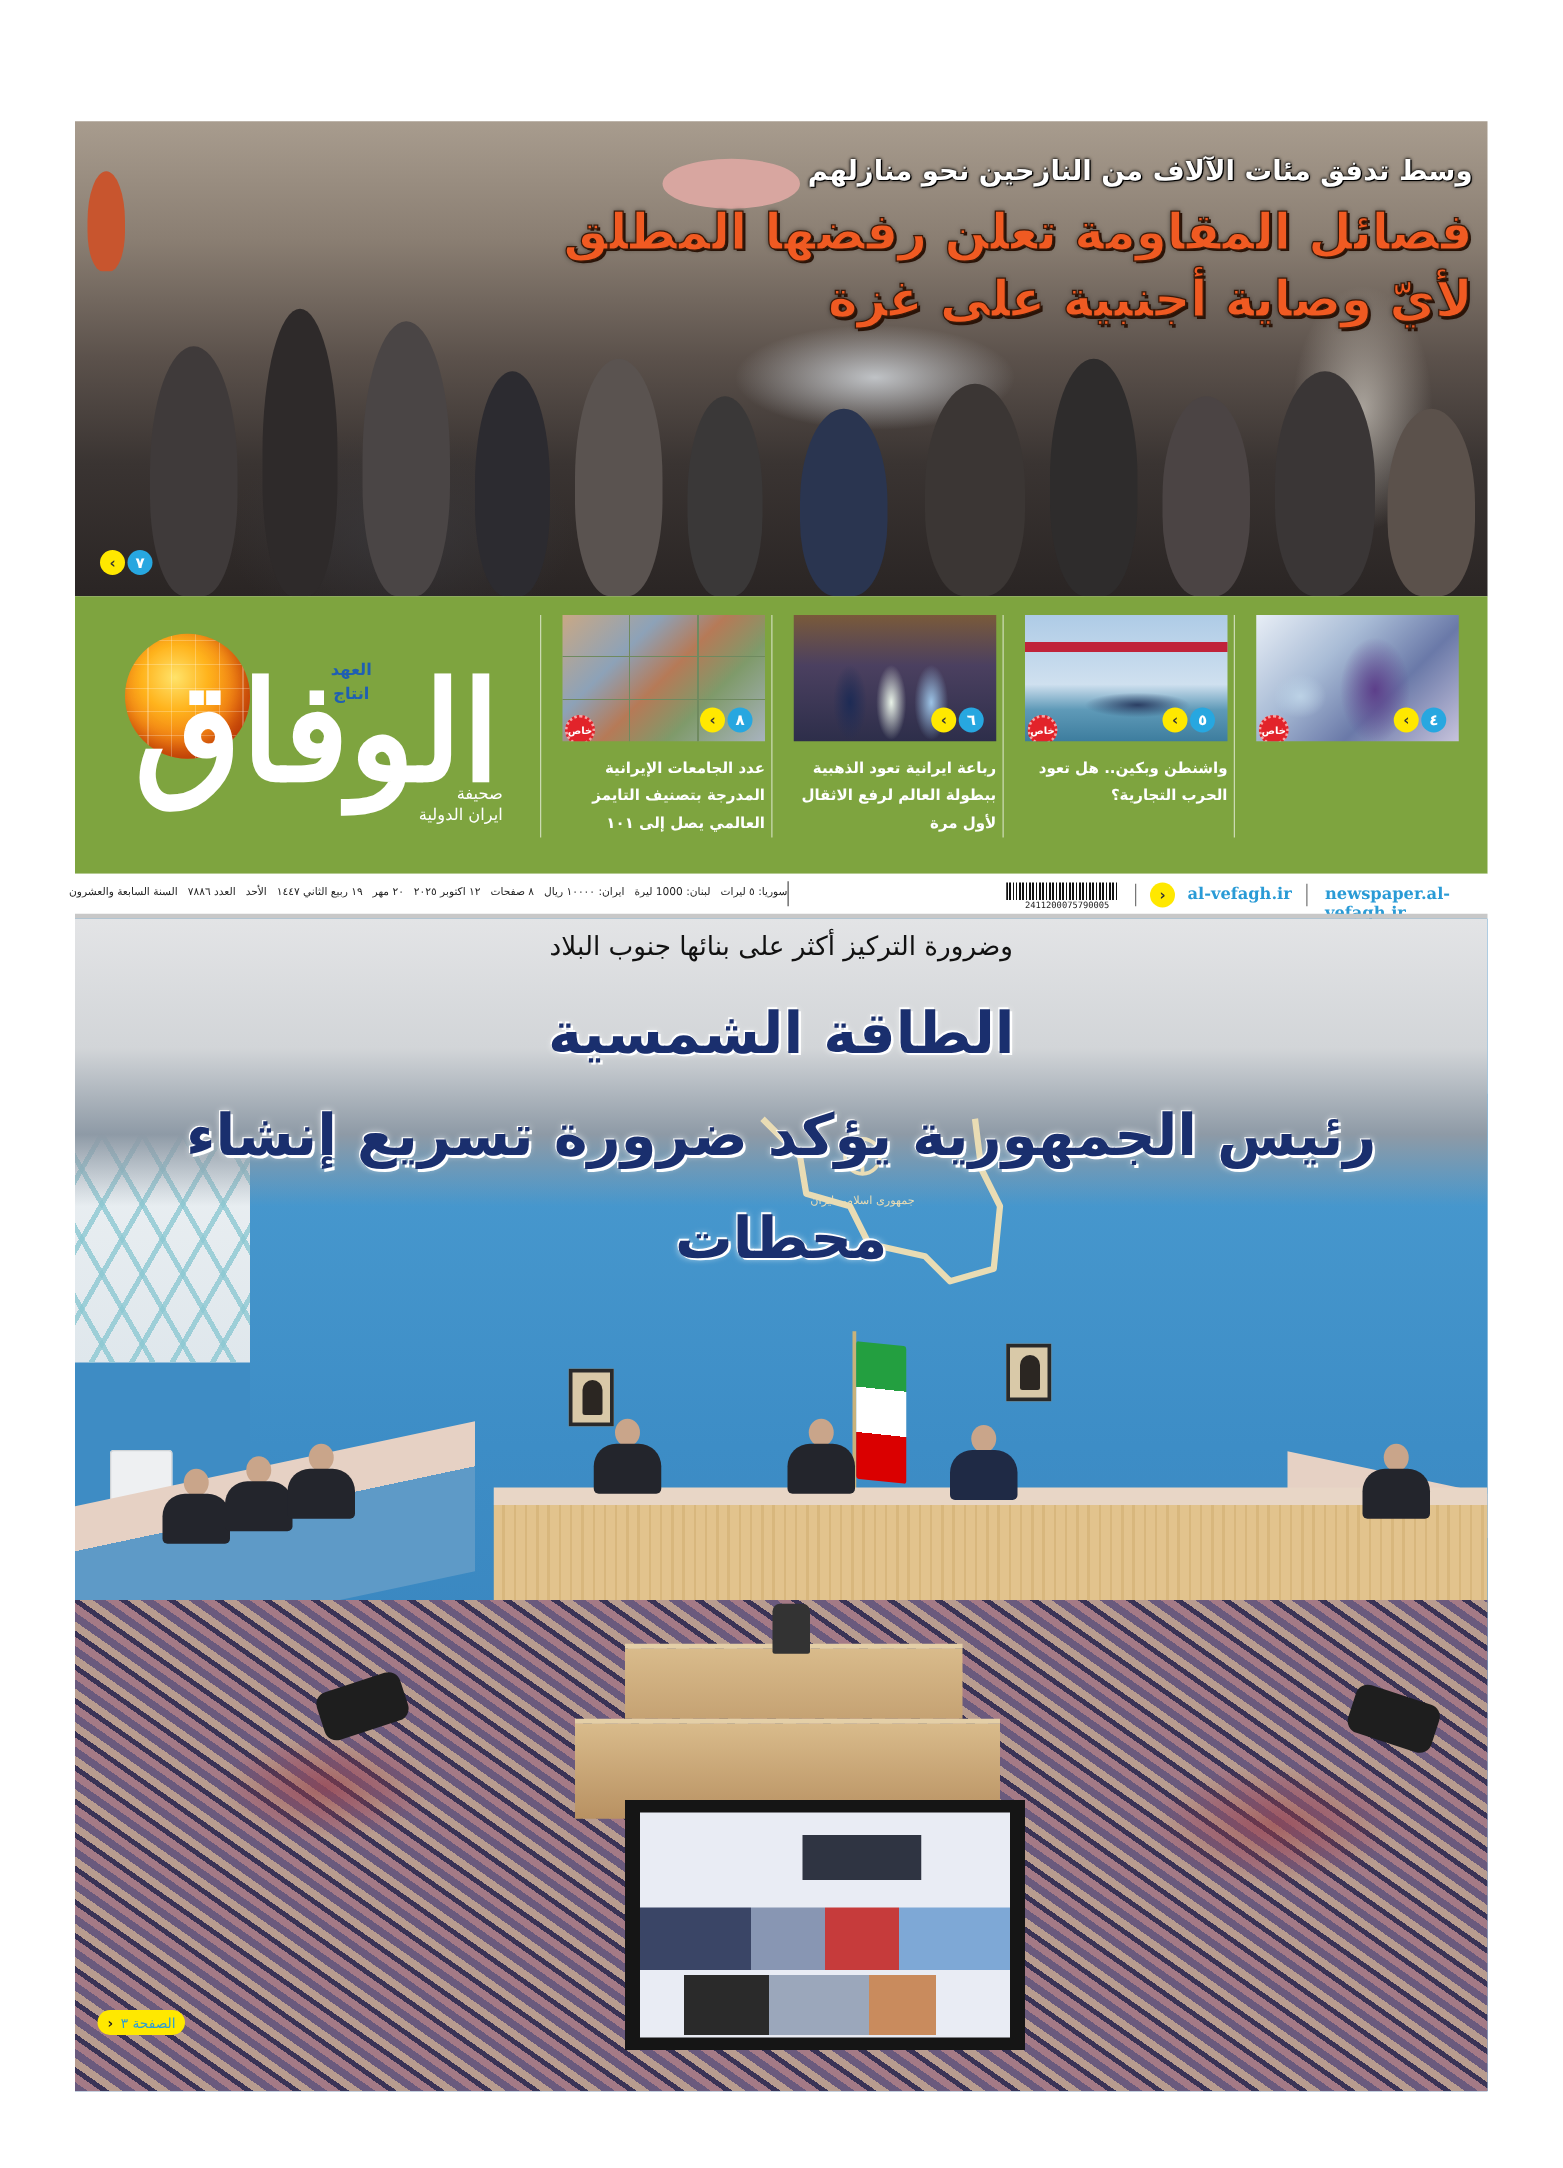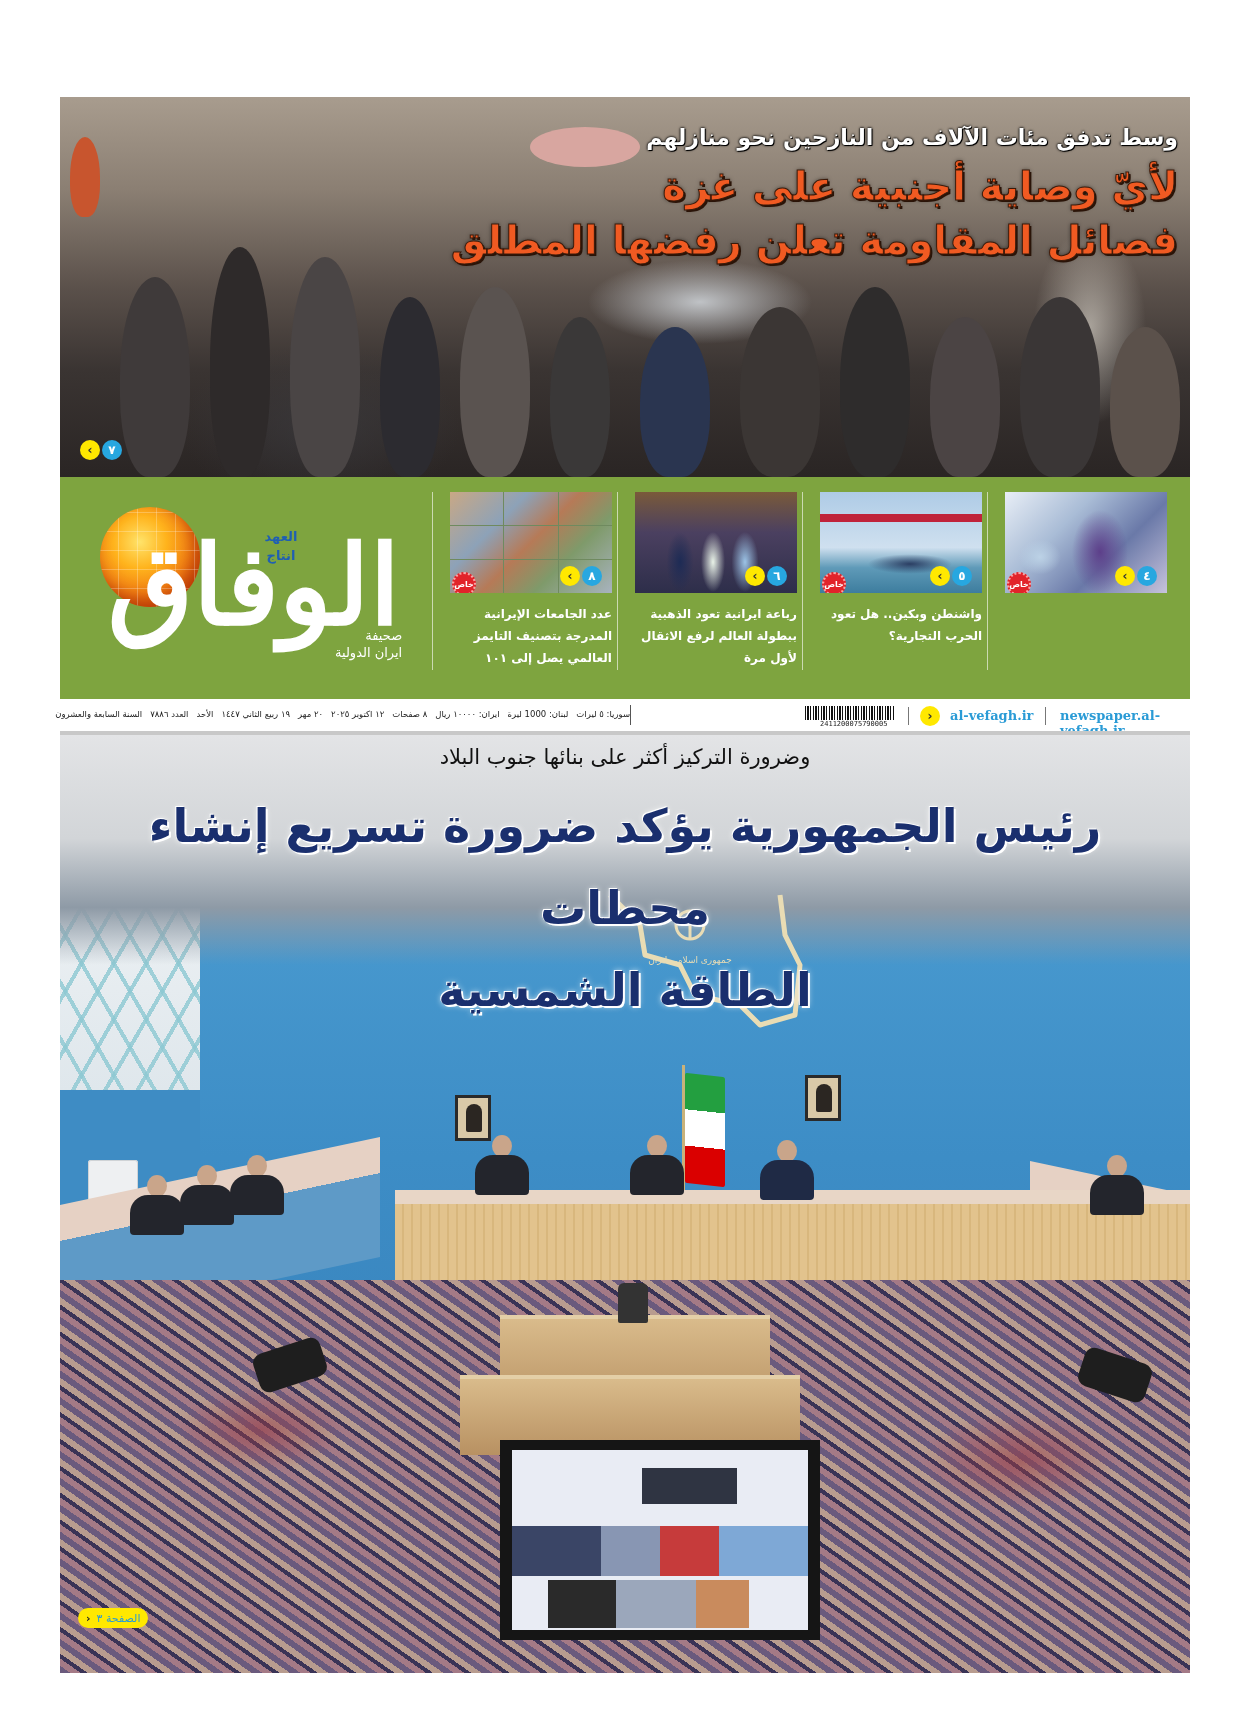--- a/index.html
+++ b/index.html
@@ -268,22 +268,22 @@
     <div class="crowd-dot" style="left:680px;top:210px;width:80px;height:170px;background:#3b3634;"></div>
     <div class="crowd-dot" style="left:780px;top:190px;width:70px;height:190px;background:#2e2c2c;"></div>
     <div class="crowd-dot" style="left:870px;top:220px;width:70px;height:160px;background:#4b4444;"></div>
     <div class="crowd-dot" style="left:960px;top:200px;width:80px;height:180px;background:#3a3636;"></div>
     <div class="crowd-dot" style="left:1050px;top:230px;width:70px;height:150px;background:#5b514b;"></div>
     <div class="crowd-dot" style="left:10px;top:40px;width:30px;height:80px;background:#c8552e;"></div>
     <div class="crowd-dot" style="left:470px;top:30px;width:110px;height:40px;background:#d8a6a0;border-radius:50%;"></div>
   </div>
   <div class="top-kicker">وسط تدفق مئات الآلاف من النازحين نحو منازلهم</div>
   <div class="top-headline">
+    <div>فصائل المقاومة تعلن رفضها المطلق</div>
     <div>لأيّ وصاية أجنبية على غزة</div>
-    <div>فصائل المقاومة تعلن رفضها المطلق</div>
   </div>
   <div class="badge-pair" style="left:20px;top:343px;">
     <span class="arrow">‹</span>
     <span class="num">٧</span>
   </div>
 </section>
 
 <section class="masthead">
   <div class="logo-area">
     <div class="globe">
@@ -437,21 +437,21 @@
   <div class="speaker" style="left:1020px;top:620px;transform:rotate(18deg);"></div>
   <div class="center-table"></div>
   <div class="center-table2"></div>
   <div class="camera"></div>
   <div class="monitor">
       <div class="screen"></div>
     </div>
 
   <div class="main-kicker">وضرورة التركيز أكثر على بنائها جنوب البلاد</div>
   <div class="main-headline">
+    <div>الطاقة الشمسية</div>
     <div>رئيس الجمهورية يؤكد ضرورة تسريع إنشاء محطات</div>
-    <div>الطاقة الشمسية</div>
   </div>
 
   <div class="page-ref">
     <span>الصفحة ٣</span>
     <span class="chev">‹</span>
   </div>
 </section>
 
 </body></html>

